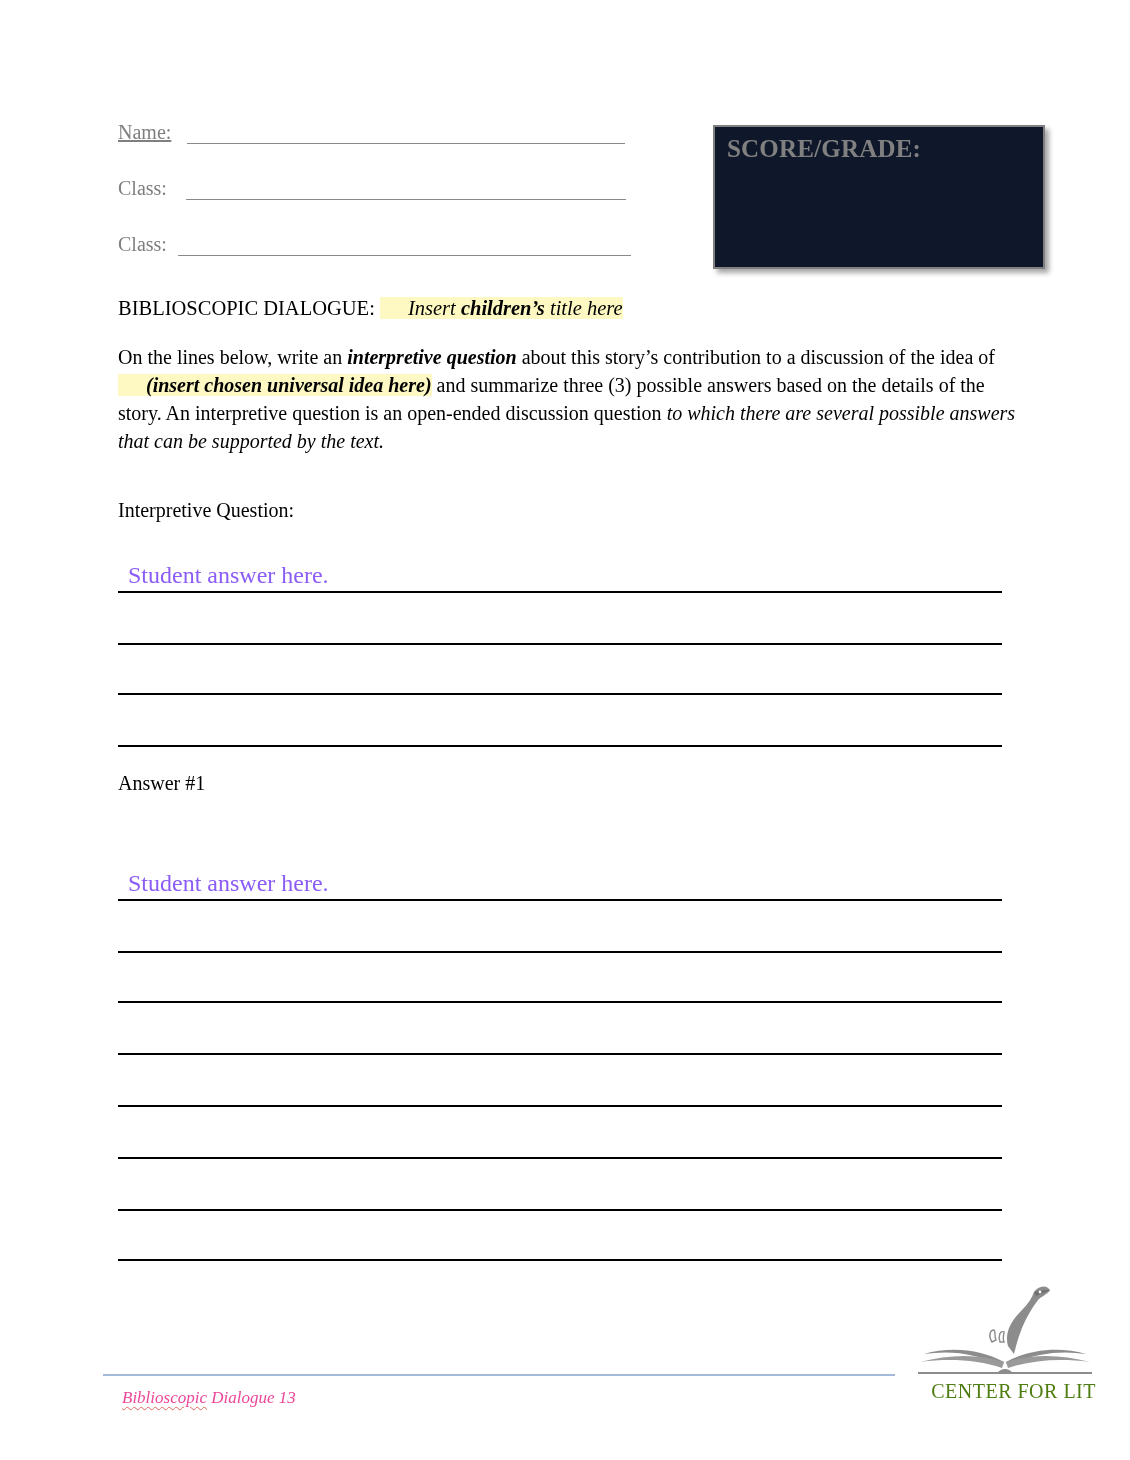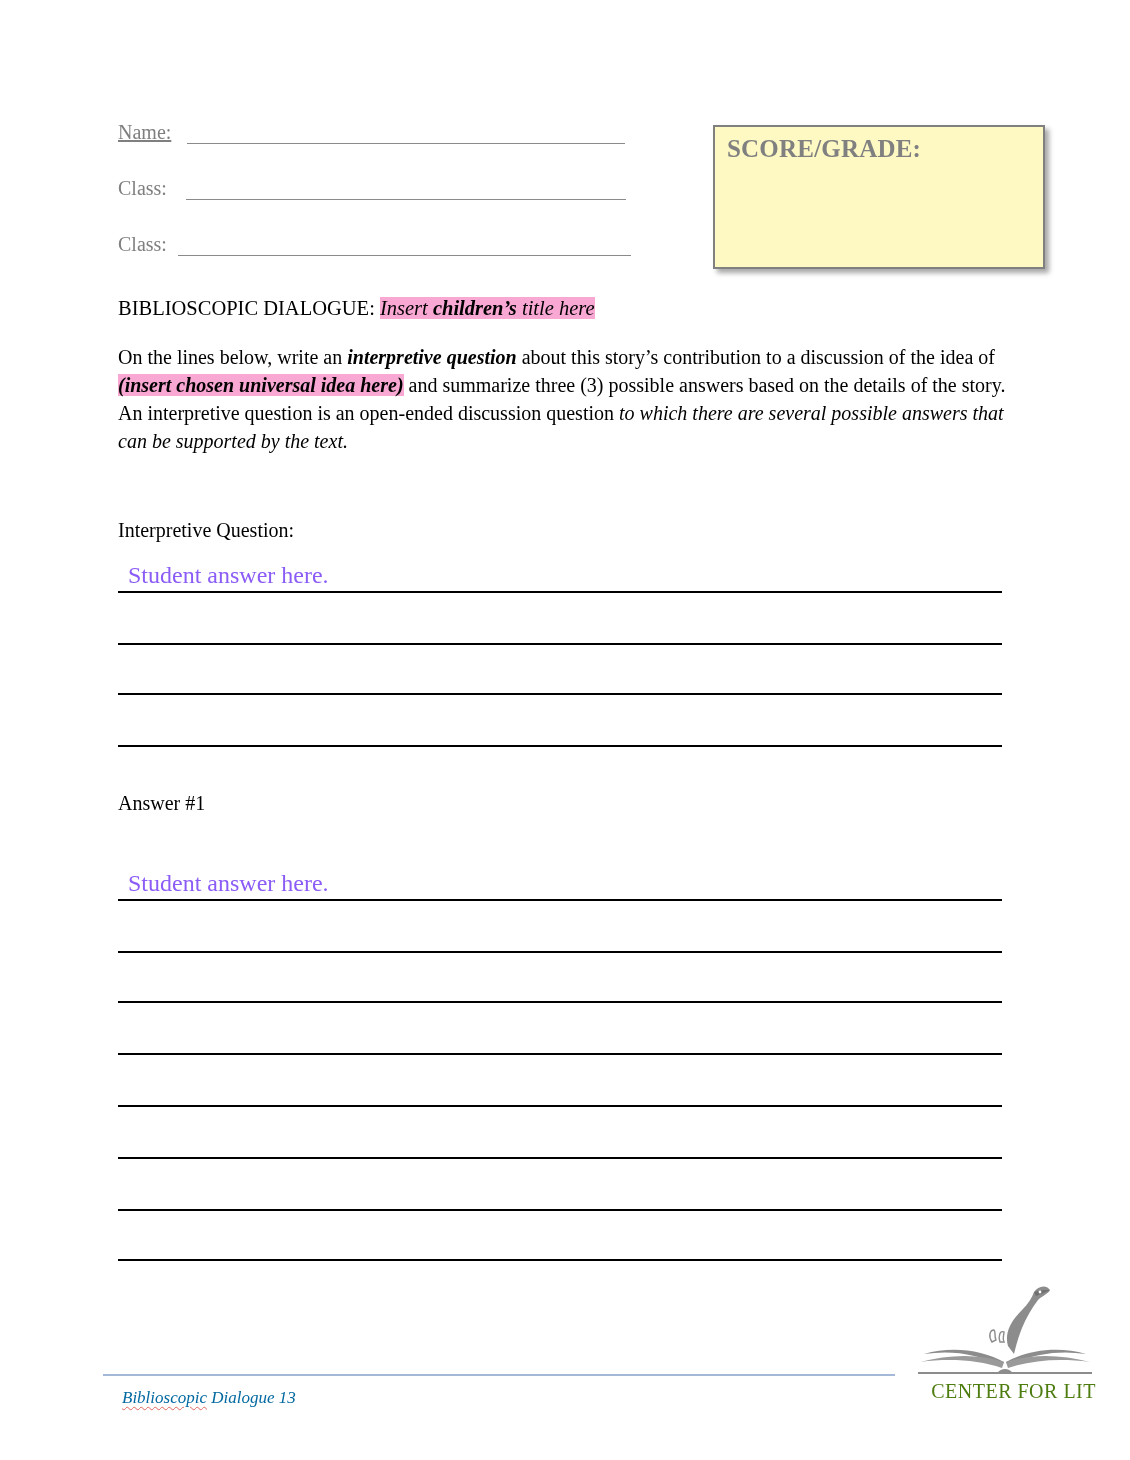--- a/index.html
+++ b/index.html
@@ -4,39 +4,39 @@
   <style>
     html, body { margin: 0; padding: 0; background: #ffffff; }
     body {
       width: 1130px; height: 1460px; position: relative; overflow: hidden;
       font-family: "Liberation Serif", "DejaVu Serif", serif; color: #000;
     }
     .hdr-field { position: absolute; left: 118px; font-size: 20px; color: #7f7f7f; white-space: nowrap; }
     .hdr-line { position: absolute; height: 0; border-bottom: 1px solid #8a8a8a; }
     .score-box {
       position: absolute; left: 713px; top: 125px; width: 328px; height: 140px;
-      border: 2px solid #808080; background: #fef9c3;
+      border: 2px solid #808080; background: #0f172a;
       box-shadow: 4px 4px 5px rgba(0,0,0,0.35);
     }
     .score-label { position: absolute; left: 12px; top: 8px; font-size: 25px; font-weight: bold; color: #808080; letter-spacing: 0.2px; }
     .title-line { position: absolute; left: 118px; top: 297px; font-size: 20.5px; white-space: nowrap; }
-    .hl { background: #f9a8d4; }
+    .hl { background: #fef9c3; padding-left: 28px; }
     .intro {
       position: absolute; left: 118px; top: 343px; width: 900px;
       font-size: 20px; line-height: 28px;
     }
-    .section-label { position: absolute; left: 118px; font-size: 20px; margin-top: 20px; }
+    .section-label { position: absolute; left: 118px; font-size: 20px; }
     .write-line { position: absolute; left: 118px; width: 884px; height: 2px; background: #000; }
     .student-answer {
       position: absolute; left: 128px; font-size: 24px; color: #8b5cf6;
       font-family: "Liberation Serif", serif; white-space: nowrap;
     }
     .footer-rule { position: absolute; left: 103px; top: 1374px; width: 792px; height: 2px; background: #a4b8d8; }
     .footer-text {
-      position: absolute; left: 122px; top: 1388px; font-size: 17px; font-style: italic; color: #0369a1; white-space: nowrap;
+      position: absolute; left: 122px; top: 1388px; font-size: 17px; font-style: italic; color: #ec4899; white-space: nowrap;
     }
     .squiggle { text-decoration: underline wavy #e0685e; text-decoration-thickness: 1px; text-underline-offset: 3px; }
     .logo { position: absolute; left: 912px; top: 1284px; width: 184px; height: 120px; }
     .logo-text {
       position: absolute; left: 0; top: 96px; width: 184px; text-align: right;
       font-size: 20px; color: #4d7c0f; letter-spacing: 0.5px; white-space: nowrap;
     }
   </style>
 </head>
 <body>

